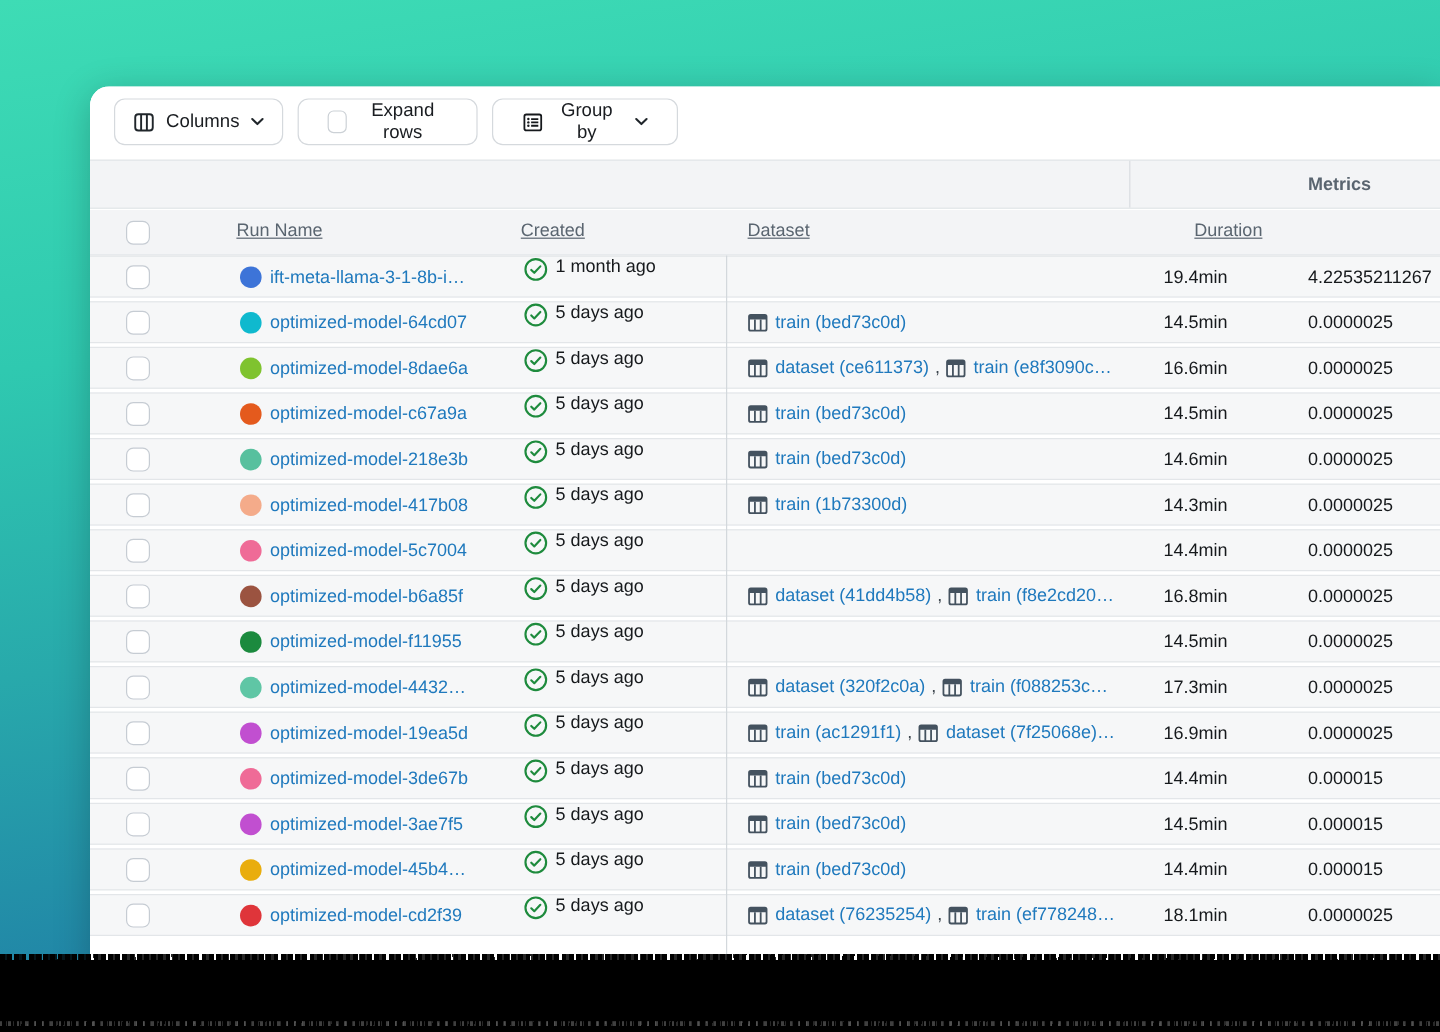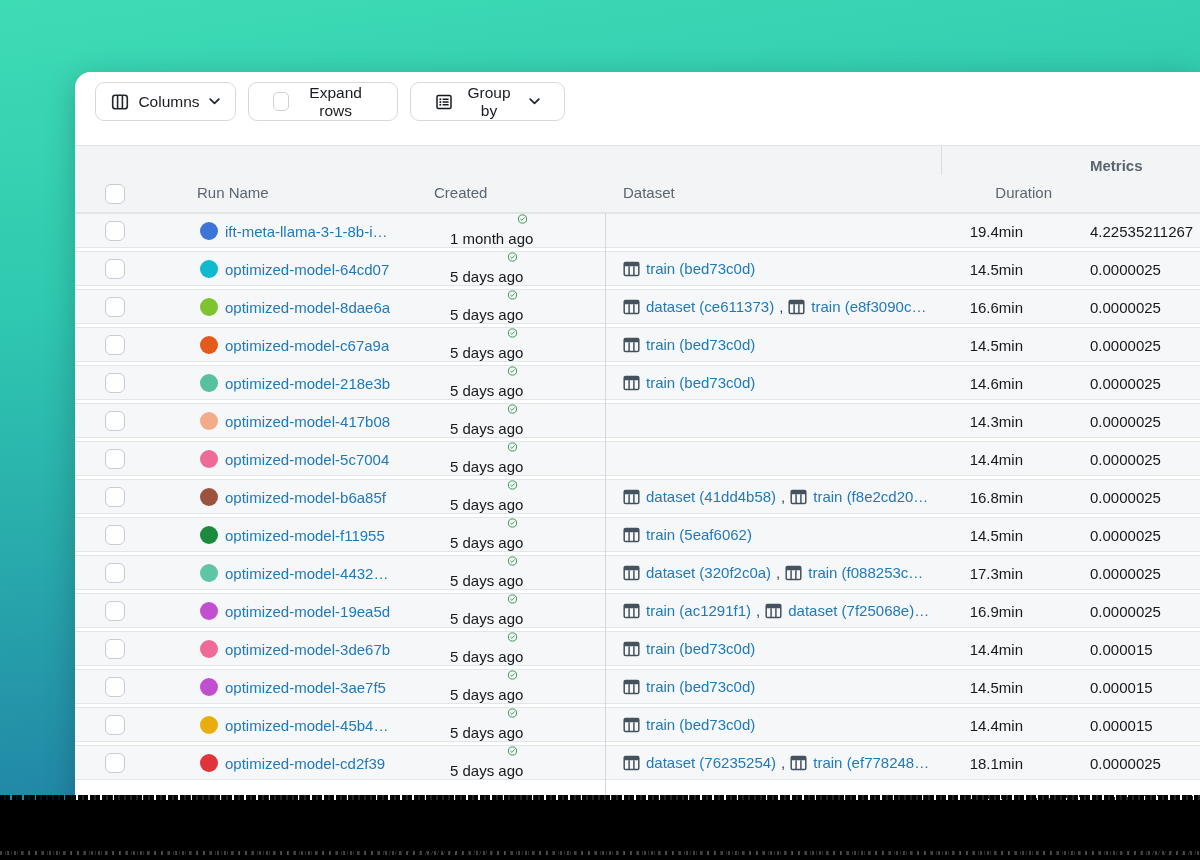--- a/index.html
+++ b/index.html
@@ -32,30 +32,30 @@
   #btn-expand  { left:173px; width:150px; }
   #btn-group   { left:335px; width:155px; }
   .cb {
     width:19px; height:19px; border:1.5px solid #ccd1d6; border-radius:5px; background:#fff;
     display:inline-block;
   }
 
   
   .group-row {
     position:absolute; left:0; top:61px; width:100%; height:41px;
-    background:#f3f4f6; border-top:1px solid #e1e5e8; border-bottom:1px solid #e1e5e8;margin-top:12px;
+    background:#f3f4f6; border-top:1px solid #e1e5e8; border-bottom:1px solid #e1e5e8;
   }
   .group-sep { position:absolute; left:866px; top:0; width:1px; height:100%; background:#d9dde0; }
   .metrics-label { position:absolute; left:1015px; top:11px; font-size:15px; font-weight:600; color:#5a6570; }
 
   .header-row {
     position:absolute; left:0; top:103px; width:100%; height:38px;
     background:#f3f4f6; border-bottom:1px solid #dfe3e6;
   }
-  .header-row .hlabel { position:absolute; top:9px; font-size:15px; font-weight:500; color:#5a6570; white-space:nowrap; }
+  .header-row .hlabel { position:absolute; top:9px; font-size:15px; font-weight:500; color:#5a6570; white-space:nowrap;text-decoration:underline; }
   .h-run      { left:122px; }
   .h-created  { left:359px; }
   .h-dataset  { left:548px;text-align:center; }
   .h-duration { left:860px; width:117px; text-align:right; }
   .h-lr       { left:1015px;margin-top:36px; }
   .checkbox {
     position:absolute; left:30px; top:50%; transform:translateY(-50%);
     width:20px; height:20px; border:1.5px solid #c6ccd3; border-radius:6px; background:#fff;
     cursor:pointer;
   }
@@ -65,21 +65,21 @@
   .trow {
     position:relative; height:35px; margin-bottom:3px;
     background:#f6f7f8; border-top:1px solid #e3e6e9; border-bottom:1px solid #e3e6e9;
   }
   .dot { position:absolute; left:125px; top:50%; transform:translateY(-50%); width:18px; height:18px; border-radius:50%; }
   .run-name {
     position:absolute; left:150px; top:50%; transform:translateY(-50%);
     max-width:200px; overflow:hidden; white-space:nowrap;
     font-size:15px; color:#1f79bd; text-decoration:none; cursor:pointer;
   }
-  .created-cell { position:absolute; left:375px; top:0; height:100%; display:flex; align-items:flex-end; gap:6px;flex-direction:column; }
+  .created-cell { position:absolute; left:361px; top:0; height:100%; display:flex; align-items:flex-start; gap:6px; }
   .created-text { font-size:15px; color:#16191c; white-space:nowrap; }
   .dataset-cell {
     position:absolute; left:548px; top:0; width:346px; height:100%;
     display:flex; align-items:center; overflow:hidden; white-space:nowrap;
   }
   .ds-link { display:inline-flex; align-items:center; gap:6px; font-size:15px; color:#1f79bd; text-decoration:none; cursor:pointer; flex:0 0 auto; }
   .ds-sep { font-size:15px; color:#3c454d; margin:0 5px; flex:0 0 auto; }
   .duration-cell { position:absolute; left:831px; top:50%; transform:translateY(-50%); width:117px; text-align:right; font-size:15px; color:#16191c; }
   .lr-cell { position:absolute; left:1015px; top:50%; transform:translateY(-50%); width:112px; overflow:hidden; white-space:nowrap; font-size:15px; color:#16191c; }
   .col-sep { position:absolute; left:530px; top:141px; width:1px; height:600px; background:#d3d8dc; z-index:5; }
@@ -284,20 +284,31 @@
     <span class="checkbox"></span>
     <span class="dot" style="background: rgb(244, 171, 138);"></span>
     <a class="run-name">optimized-model-417b08</a>
     <span class="created-cell">
       <svg width="21" height="21" viewBox="0 0 20 20">
         <circle cx="10" cy="10" r="8.2" fill="none" stroke="#1e8b3d" stroke-width="1.7"></circle>
         <path d="M6.4 10.4 L8.8 12.7 L13.6 7.6" fill="none" stroke="#1e8b3d" stroke-width="1.7" stroke-linecap="round" stroke-linejoin="round"></path>
       </svg>
       <span class="created-text">5 days ago</span>
     </span>
+    <span class="dataset-cell">
+          <a class="ds-link">
+            <svg width="17" height="16" viewBox="0 0 17 16">
+              <rect x="1.2" y="1.4" width="14.6" height="13.2" rx="1.4" fill="none" stroke="#44525f" stroke-width="1.5"></rect>
+              <path d="M1.2 2.8 a1.4 1.4 0 0 1 1.4 -1.4 h11.8 a1.4 1.4 0 0 1 1.4 1.4 v2.4 h-14.6 z" fill="#44525f"></path>
+              <line x1="6.1" y1="5.2" x2="6.1" y2="14.6" stroke="#44525f" stroke-width="1.5"></line>
+              <line x1="10.9" y1="5.2" x2="10.9" y2="14.6" stroke="#44525f" stroke-width="1.5"></line>
+            </svg>
+            <span>train (1b73300d)</span>
+          </a>
+        </span>
     <span class="duration-cell">14.3min</span>
     <span class="lr-cell">0.0000025</span>
   </div>
       <div class="trow">
     <span class="checkbox"></span>
     <span class="dot" style="background: rgb(239, 107, 151);"></span>
     <a class="run-name">optimized-model-5c7004</a>
     <span class="created-cell">
       <svg width="21" height="21" viewBox="0 0 20 20">
         <circle cx="10" cy="10" r="8.2" fill="none" stroke="#1e8b3d" stroke-width="1.7"></circle>
@@ -347,31 +358,20 @@
     <span class="checkbox"></span>
     <span class="dot" style="background: rgb(27, 138, 62);"></span>
     <a class="run-name">optimized-model-f11955</a>
     <span class="created-cell">
       <svg width="21" height="21" viewBox="0 0 20 20">
         <circle cx="10" cy="10" r="8.2" fill="none" stroke="#1e8b3d" stroke-width="1.7"></circle>
         <path d="M6.4 10.4 L8.8 12.7 L13.6 7.6" fill="none" stroke="#1e8b3d" stroke-width="1.7" stroke-linecap="round" stroke-linejoin="round"></path>
       </svg>
       <span class="created-text">5 days ago</span>
     </span>
-    <span class="dataset-cell">
-          <a class="ds-link">
-            <svg width="17" height="16" viewBox="0 0 17 16">
-              <rect x="1.2" y="1.4" width="14.6" height="13.2" rx="1.4" fill="none" stroke="#44525f" stroke-width="1.5"></rect>
-              <path d="M1.2 2.8 a1.4 1.4 0 0 1 1.4 -1.4 h11.8 a1.4 1.4 0 0 1 1.4 1.4 v2.4 h-14.6 z" fill="#44525f"></path>
-              <line x1="6.1" y1="5.2" x2="6.1" y2="14.6" stroke="#44525f" stroke-width="1.5"></line>
-              <line x1="10.9" y1="5.2" x2="10.9" y2="14.6" stroke="#44525f" stroke-width="1.5"></line>
-            </svg>
-            <span>train (5eaf6062)</span>
-          </a>
-        </span>
     <span class="duration-cell">14.5min</span>
     <span class="lr-cell">0.0000025</span>
   </div>
       <div class="trow">
     <span class="checkbox"></span>
     <span class="dot" style="background: rgb(95, 198, 165);"></span>
     <a class="run-name">optimized-model-4432…</a>
     <span class="created-cell">
       <svg width="21" height="21" viewBox="0 0 20 20">
         <circle cx="10" cy="10" r="8.2" fill="none" stroke="#1e8b3d" stroke-width="1.7"></circle>

